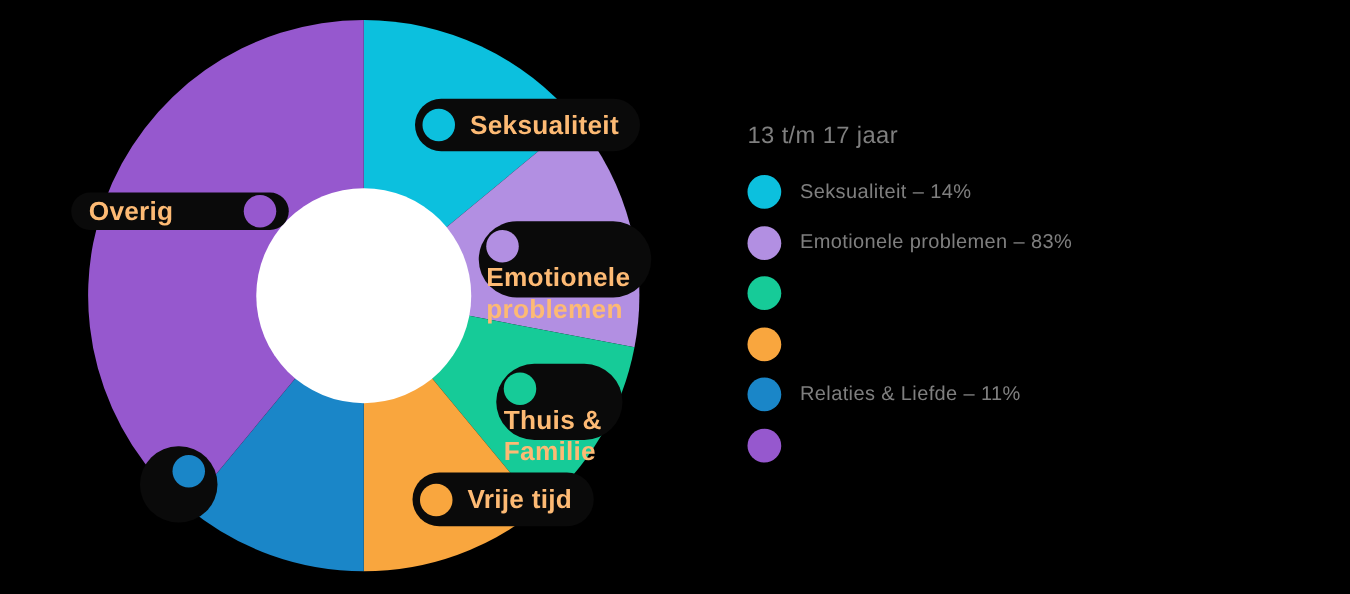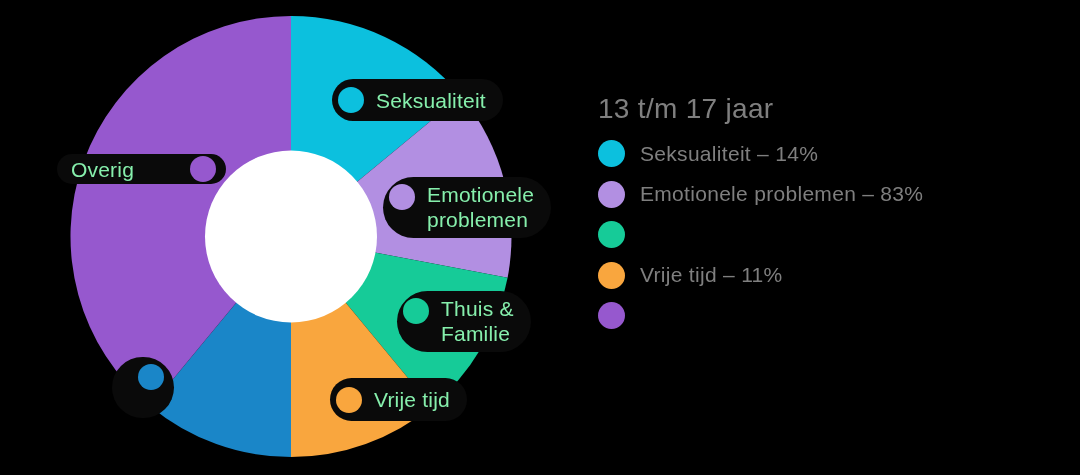--- a/index.html
+++ b/index.html
@@ -16,41 +16,41 @@
   #callouts{position:absolute;left:0;top:0;width:560px;height:475px;}
 
   
   .pill{
     position:absolute;
     background:#0a0a0a;
     border-radius:40px;
     display:flex;
     align-items:center;
     box-sizing:border-box;
-    color:#86efac;
+    color:#fdba74;
     font-size:21px;
     line-height:25px;
     letter-spacing:.2px;
     white-space:nowrap;
-    font-weight:400;
+    font-weight:700;
   }
   .pill .dot{width:26px;height:26px;border-radius:50%;flex:0 0 auto;}
   .pill.dot-left{padding-left:6px;padding-right:17px;}
   .pill.dot-left .dot{margin-right:12px;}
   .pill.dot-right{padding-left:14px;padding-right:10px;}
   .pill.dot-right .dot{margin-left:12px;}
-  .pill.two{align-items:flex-start;padding-top:5px;}
+  .pill.two{align-items:flex-start;padding-top:5px;flex-direction:column;}
   .pill.two .dot{margin-top:2px;}
 
   
   .legend{position:absolute;left:598px;top:97px;color:#7f7f7f;}
-  .legend-title{font-size:28px;line-height:24px;letter-spacing:.3px;margin-bottom:19px;}
+  .legend-title{font-size:19px;line-height:24px;letter-spacing:.3px;margin-bottom:19px;}
   .legend-row{display:flex;align-items:center;height:27px;margin-bottom:13.5px;}
   .legend-dot{width:27px;height:27px;border-radius:50%;margin-right:15px;flex:0 0 auto;}
-  .legend-label{font-size:21px;letter-spacing:.3px;white-space:nowrap;}
+  .legend-label{font-size:16px;letter-spacing:.3px;white-space:nowrap;}
 </style>
 </head>
 <body>
 
 <div class="stage">
 
   <div class="chart-area">
     <svg id="pie-svg" width="560" height="475" viewBox="0 0 560 475">
         <path d="M 291 236.5 L 291.00 16.00 A 220.5 220.5 0 0 1 460.90 95.95 Z" fill="#0cc0de"></path>
         <path d="M 291 236.5 L 460.90 95.95 A 220.5 220.5 0 0 1 507.59 277.82 Z" fill="#b28fe2"></path>
@@ -96,21 +96,24 @@
         </div>
         <div class="legend-row">
           <span class="legend-dot" style="background: rgb(178, 143, 226);"></span>
           <span class="legend-label">Emotionele problemen – 83%</span>
         </div>
         <div class="legend-row">
           <span class="legend-dot" style="background: rgb(22, 203, 152);"></span>
         </div>
         <div class="legend-row">
           <span class="legend-dot" style="background: rgb(249, 166, 62);"></span>
-          <span class="legend-label">Vrije tijd – 11%</span>
+        </div>
+        <div class="legend-row">
+          <span class="legend-dot" style="background: rgb(26, 134, 200);"></span>
+          <span class="legend-label">Relaties &amp; Liefde – 11%</span>
         </div>
         <div class="legend-row">
           <span class="legend-dot" style="background: rgb(150, 88, 206);"></span>
         </div>
       </div>
   </div>
 
 </div>
 
 </body></html>

